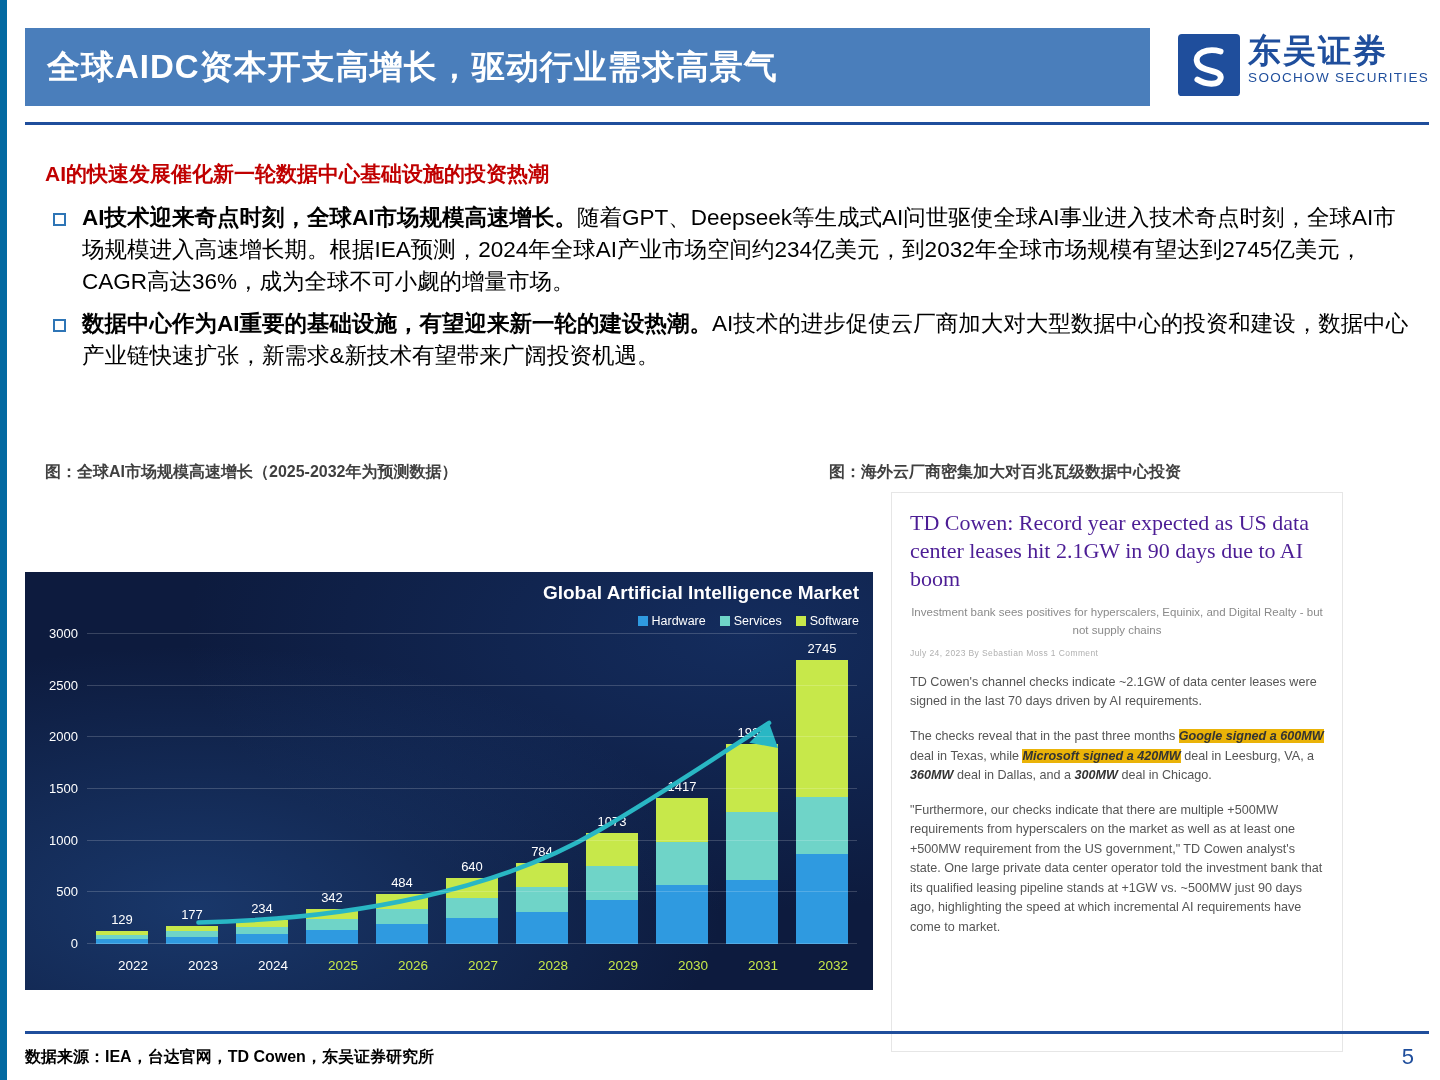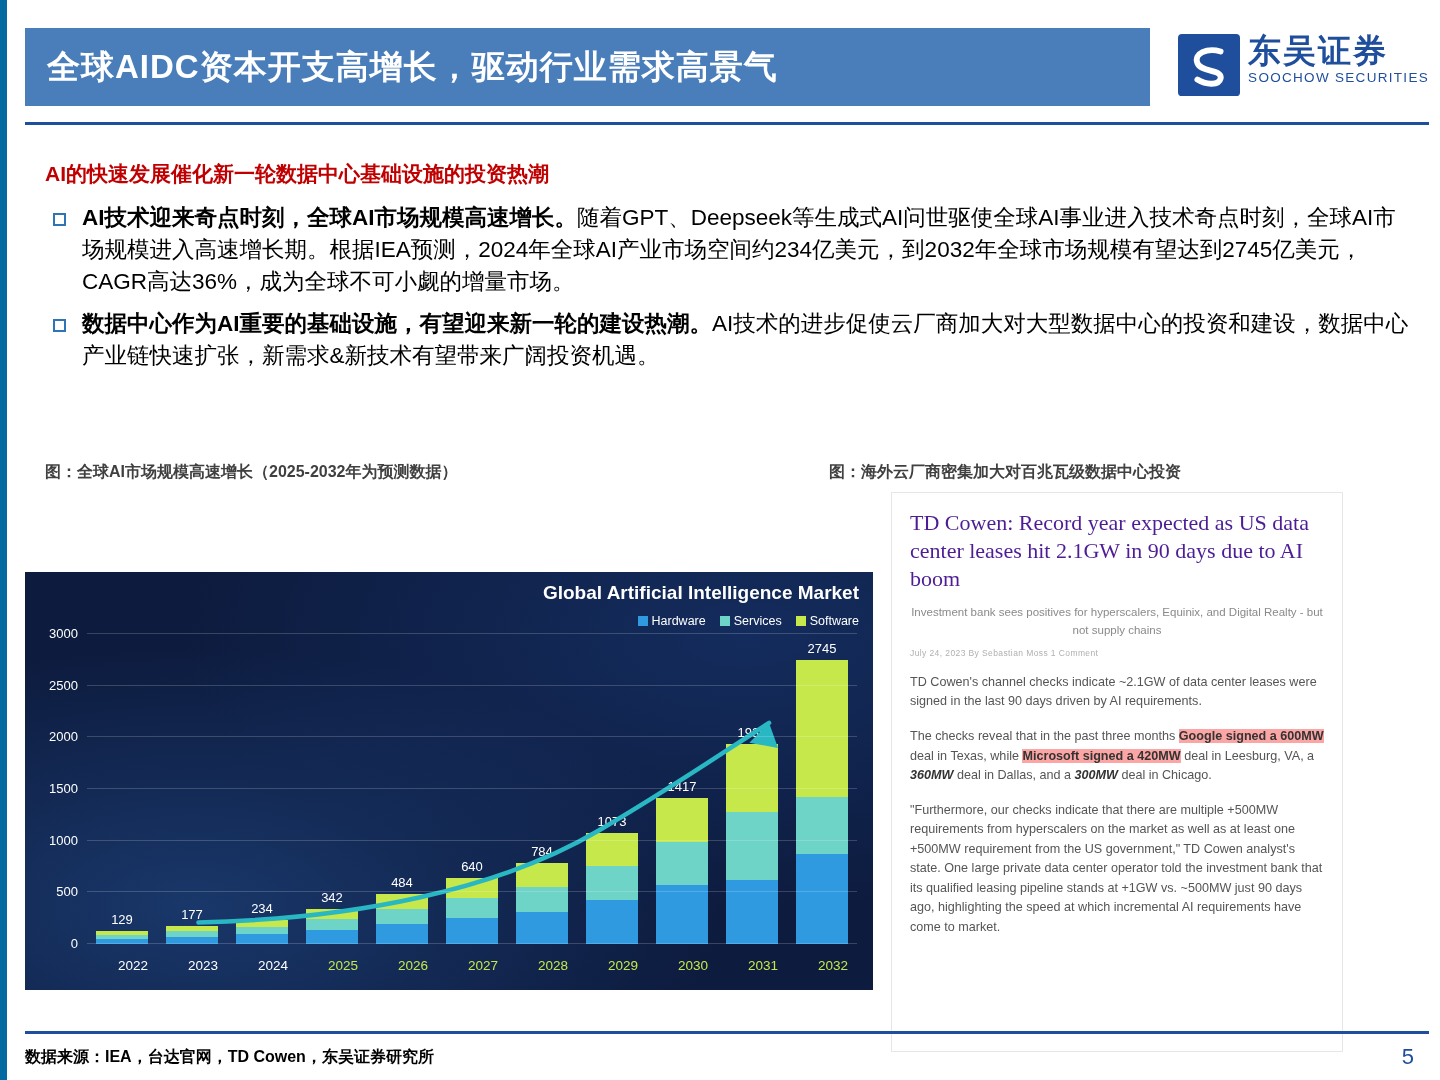--- a/index.html
+++ b/index.html
@@ -281,21 +281,21 @@
     color: #b0b0b0;
     margin-top: 9px;
     letter-spacing: .4px;
   }
   .art-p {
     font-size: 12.6px;
     line-height: 1.55;
     color: #555555;
     margin-top: 15px;
   }
-  .hl-y { background: #fca5a5; font-weight: bold; color: #333; }
+  .hl-y { background: #eab308; font-style: italic; font-weight: bold; color: #333; }
   .bold-i { font-style: italic; font-weight: bold; color: #333; }
   
   .footer-rule {
     position: absolute;
     left: 18px;
     bottom: 46px;
     width: 1404px;
     height: 3px;
     background: #1f4e9c;
   }
@@ -481,21 +481,21 @@
         <div class="xlab hl">2030</div>
         <div class="xlab hl">2031</div>
         <div class="xlab hl">2032</div>
       </div>
   </div>
 
   <div class="article">
     <div class="art-head">TD Cowen: Record year expected as US data center leases hit 2.1GW in 90 days due to AI boom</div>
     <div class="art-deck">Investment bank sees positives for hyperscalers, Equinix, and Digital Realty - but not supply chains</div>
     <div class="art-meta">July 24, 2023    By Sebastian Moss    1 Comment</div>
-    <div class="art-p">TD Cowen's channel checks indicate ~2.1GW of data center leases were signed in the last 90 days driven by AI requirements.</div>
+    <div class="art-p">TD Cowen's channel checks indicate ~2.1GW of data center leases were signed in the last 70 days driven by AI requirements.</div>
     <div class="art-p">
       The checks reveal that in the past three months
       <span class="hl-y">Google signed a 600MW</span>
       deal in Texas, while
       <span class="hl-y">Microsoft signed a 420MW</span>
       deal in Leesburg, VA, a <span class="bold-i">360MW</span>
       deal in Dallas, and a <span class="bold-i">300MW</span> deal in Chicago.
     </div>
     <div class="art-p">"Furthermore, our checks indicate that there are multiple +500MW requirements from hyperscalers on the market as well as at least one +500MW requirement from the US government," TD Cowen analyst's state. One large private data center operator told the investment bank that its qualified leasing pipeline stands at +1GW vs. ~500MW just 90 days ago, highlighting the speed at which incremental AI requirements have come to market.</div>
   </div>

